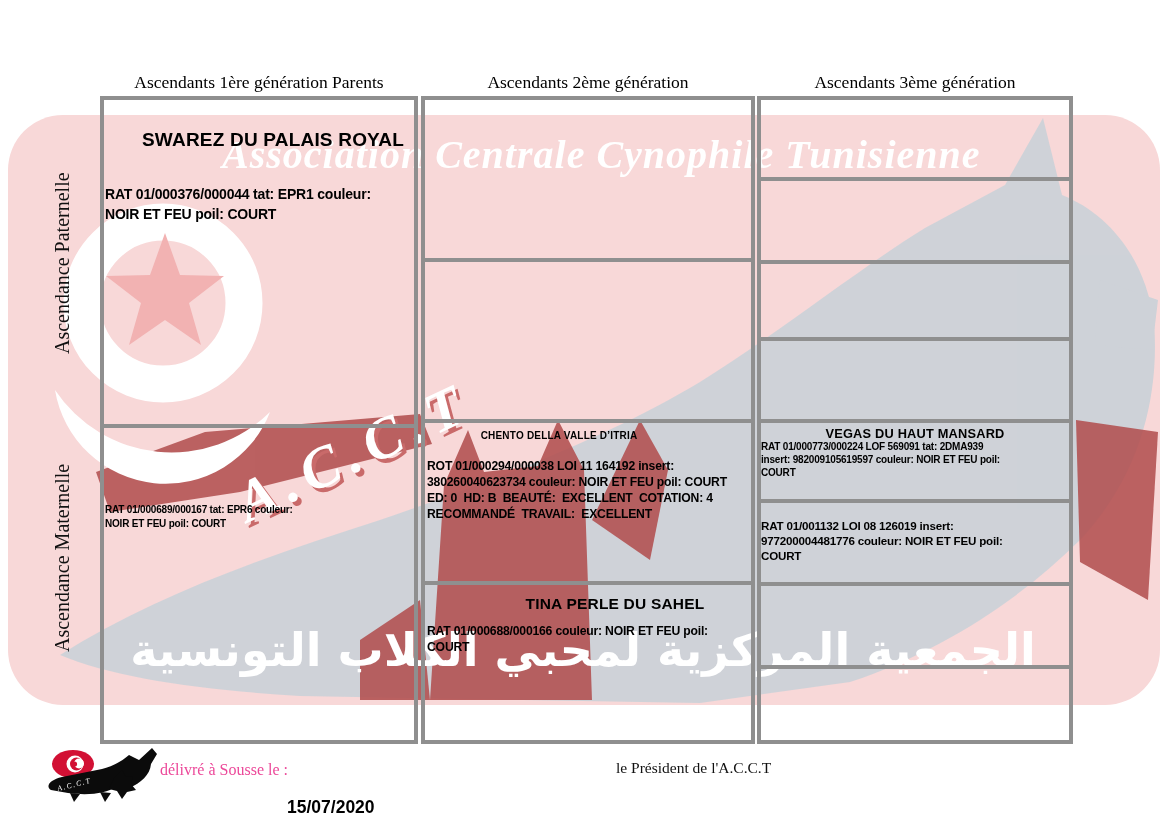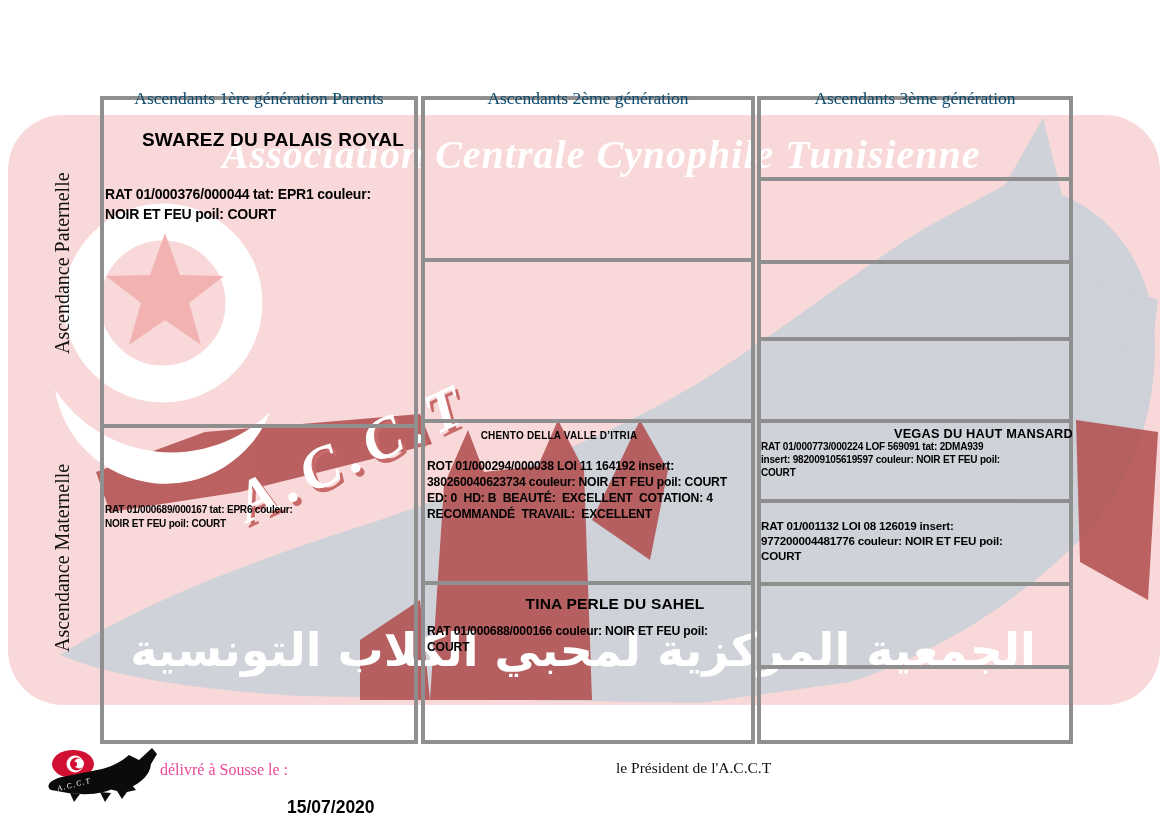--- a/index.html
+++ b/index.html
@@ -9,21 +9,21 @@
   }
   svg{position:absolute;left:0;top:0;}
   
   .col{position:absolute;border:4px solid #8f8f8f;box-sizing:border-box;background:transparent;}
   .col-left {left:100px;top:96px;width:318px;height:648px;}
   .col-mid  {left:421px;top:96px;width:334px;height:648px;}
   .col-right{left:757px;top:96px;width:316px;height:648px;}
   .hline{position:absolute;left:0;right:0;height:4px;background:#8f8f8f;}
   
   .gen-header{
-    position:absolute;top:88px;text-align:center;color:#0c4a6e;
+    position:absolute;top:72px;text-align:center;color:#000000;
     font-family:"Liberation Serif",serif;font-size:17.5px;
   }
   .gh1{left:100px;width:318px;}
   .gh2{left:421px;width:334px;}
   .gh3{left:757px;width:316px;}
   
   .side-label{
     position:absolute;left:44px;width:36px;height:212px;
     writing-mode:vertical-rl;transform:rotate(180deg);
     display:flex;align-items:center;justify-content:center;
@@ -41,21 +41,21 @@
     letter-spacing:-0.2px;
   }
   .t-swarez {left:100px;width:346px;top:129px;font-size:19px;}
   .d-swarez {left:105px;width:312px;top:185px;font-size:14px;line-height:1.4;}
   .t-olga   {left:100px;width:318px;top:450px;font-size:19px;}
   .d-olga   {left:105px;width:312px;top:503px;font-size:10px;line-height:1.4;}
   .t-chento {left:421px;width:276px;top:430px;font-size:10px;}
   .d-chento {left:427px;width:326px;top:459px;font-size:12.2px;line-height:1.3;}
   .t-tina   {left:421px;width:334px;top:595px;font-size:15.5px;padding-left:27px;}
   .d-tina   {left:427px;width:326px;top:624px;font-size:12.2px;line-height:1.3;}
-  .t-vegas  {left:757px;width:316px;top:426px;font-size:12.8px;text-align:right;}
+  .t-vegas  {left:757px;width:316px;top:426px;font-size:12.8px;}
   .d-vegas  {left:761px;width:310px;top:441px;font-size:10px;line-height:1.28;}
   .t-isotta {left:757px;width:316px;top:504px;font-size:12.8px;}
   .d-isotta {left:761px;width:310px;top:519px;font-size:11.6px;line-height:1.28;}
   
   .issued-label{
     position:absolute;left:160px;top:761px;
     font-family:"Liberation Serif",serif;font-size:16px;color:#ec4899;
   }
   .issued-date{
     position:absolute;left:287px;top:760px;

